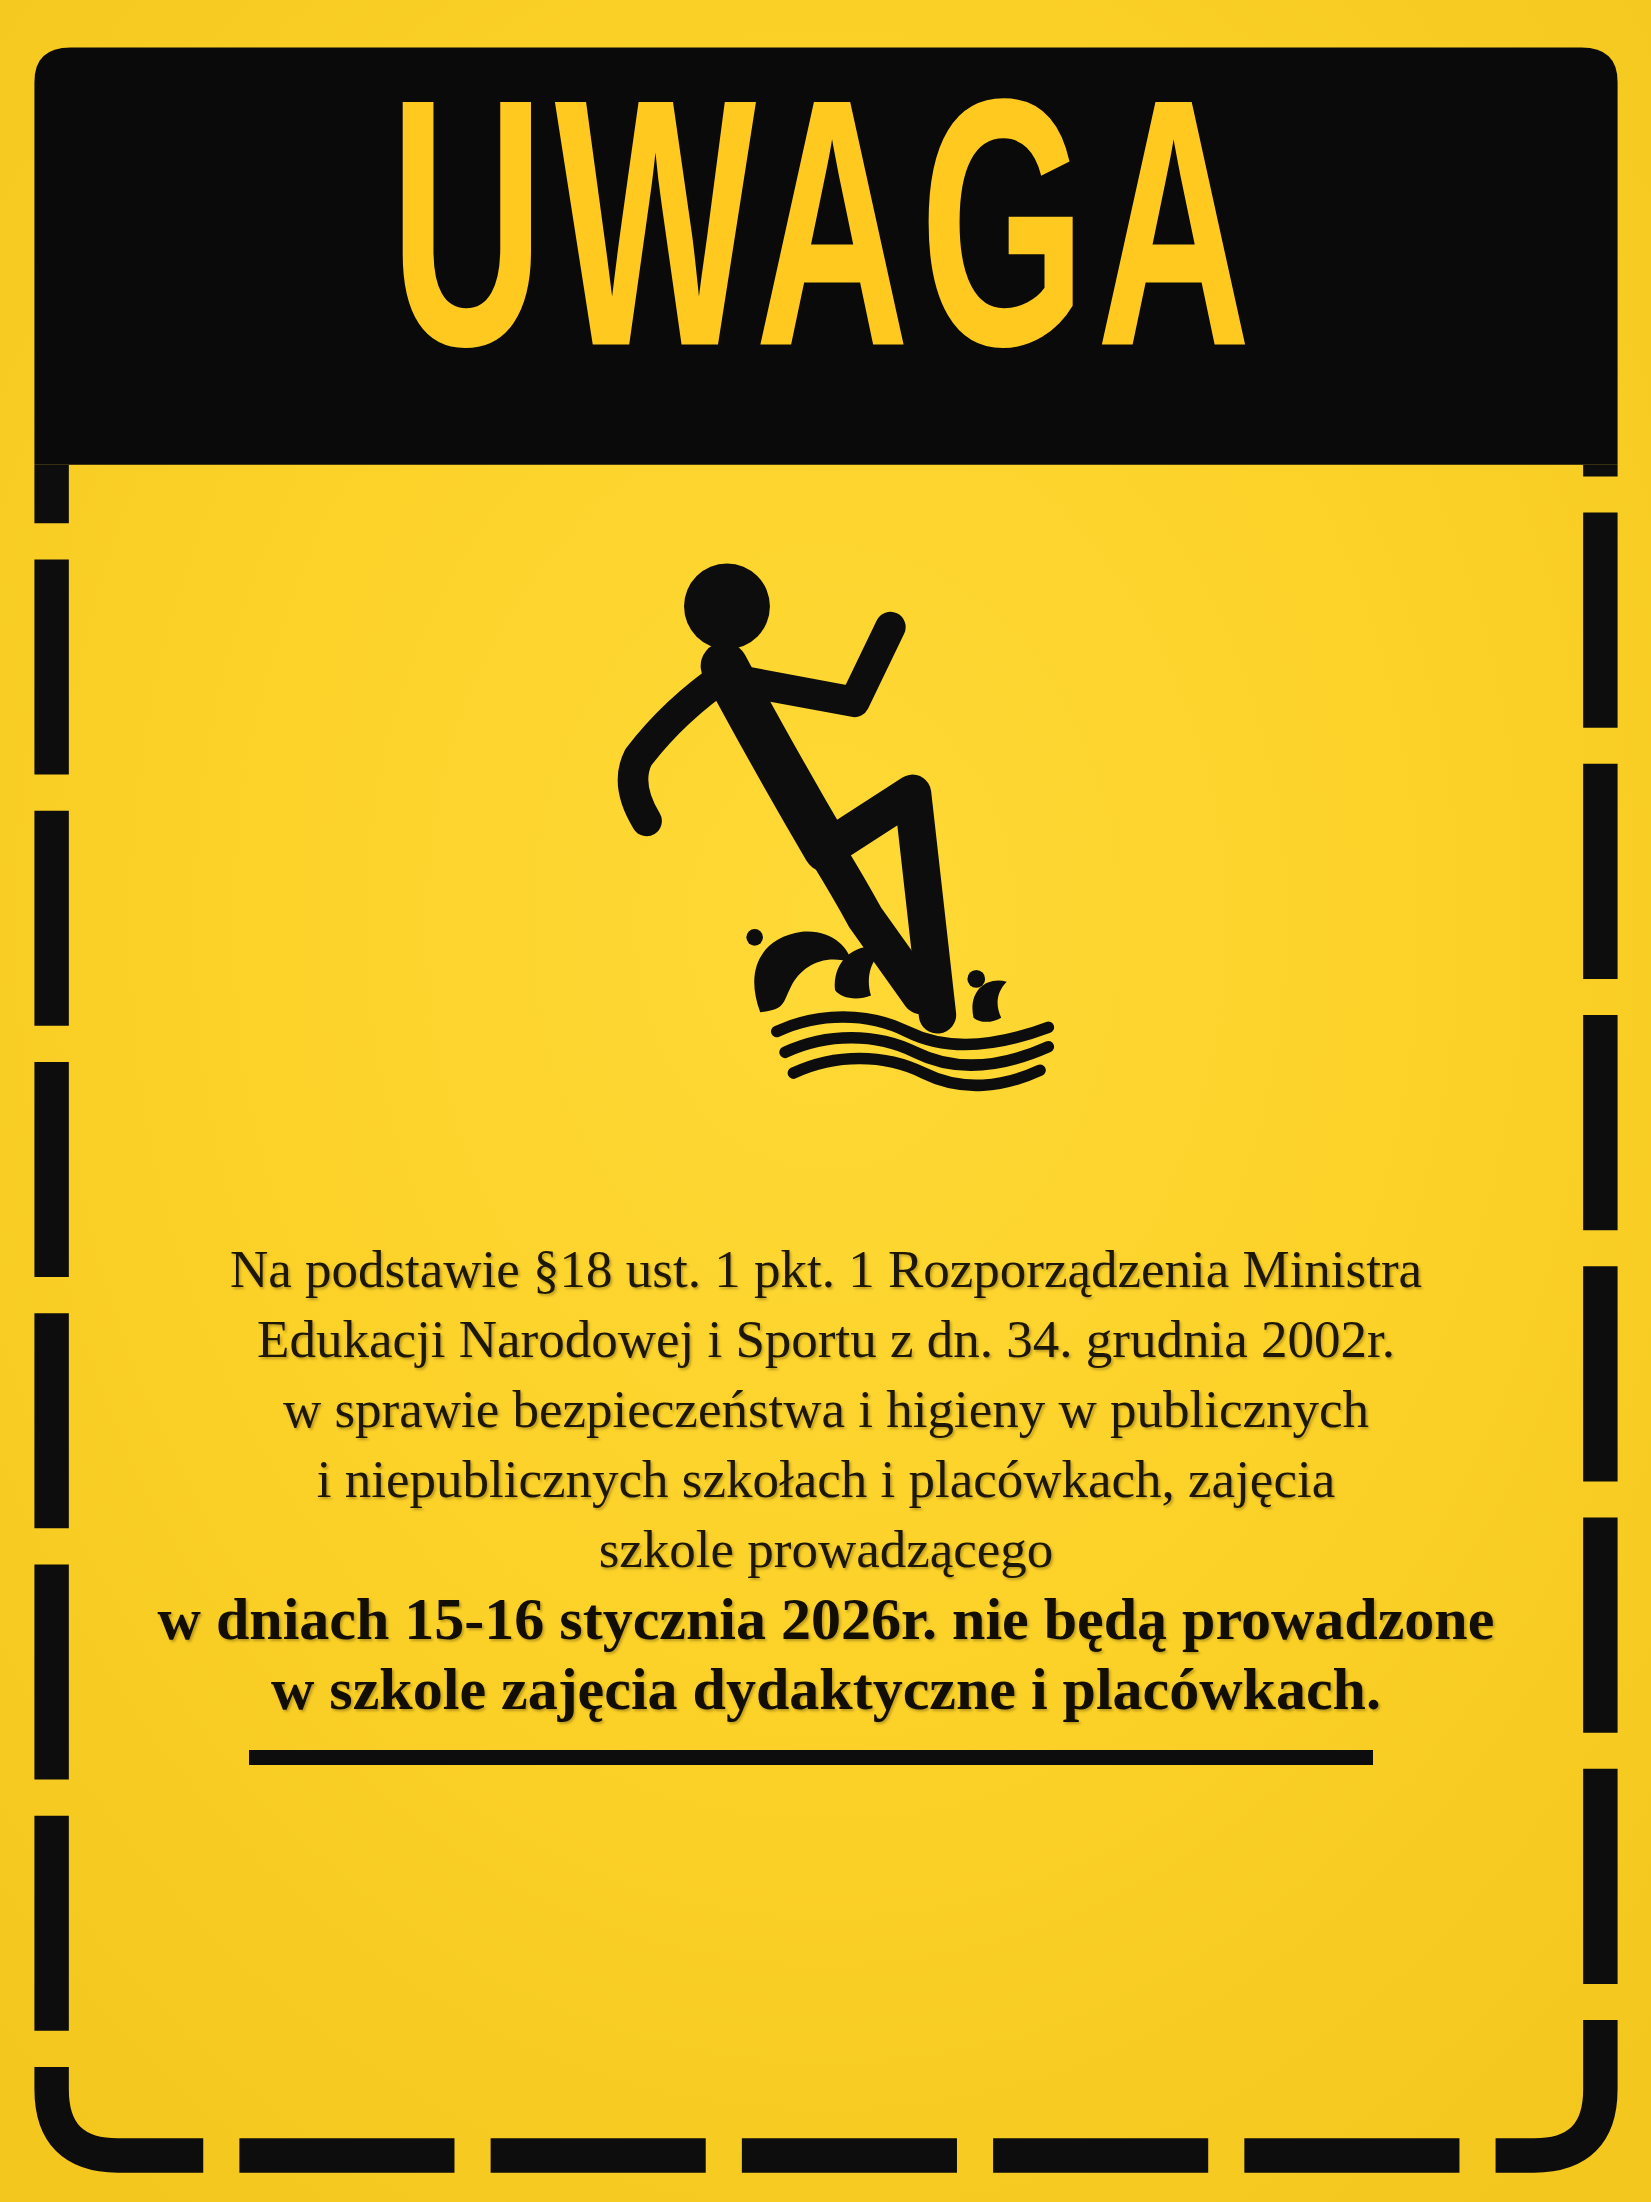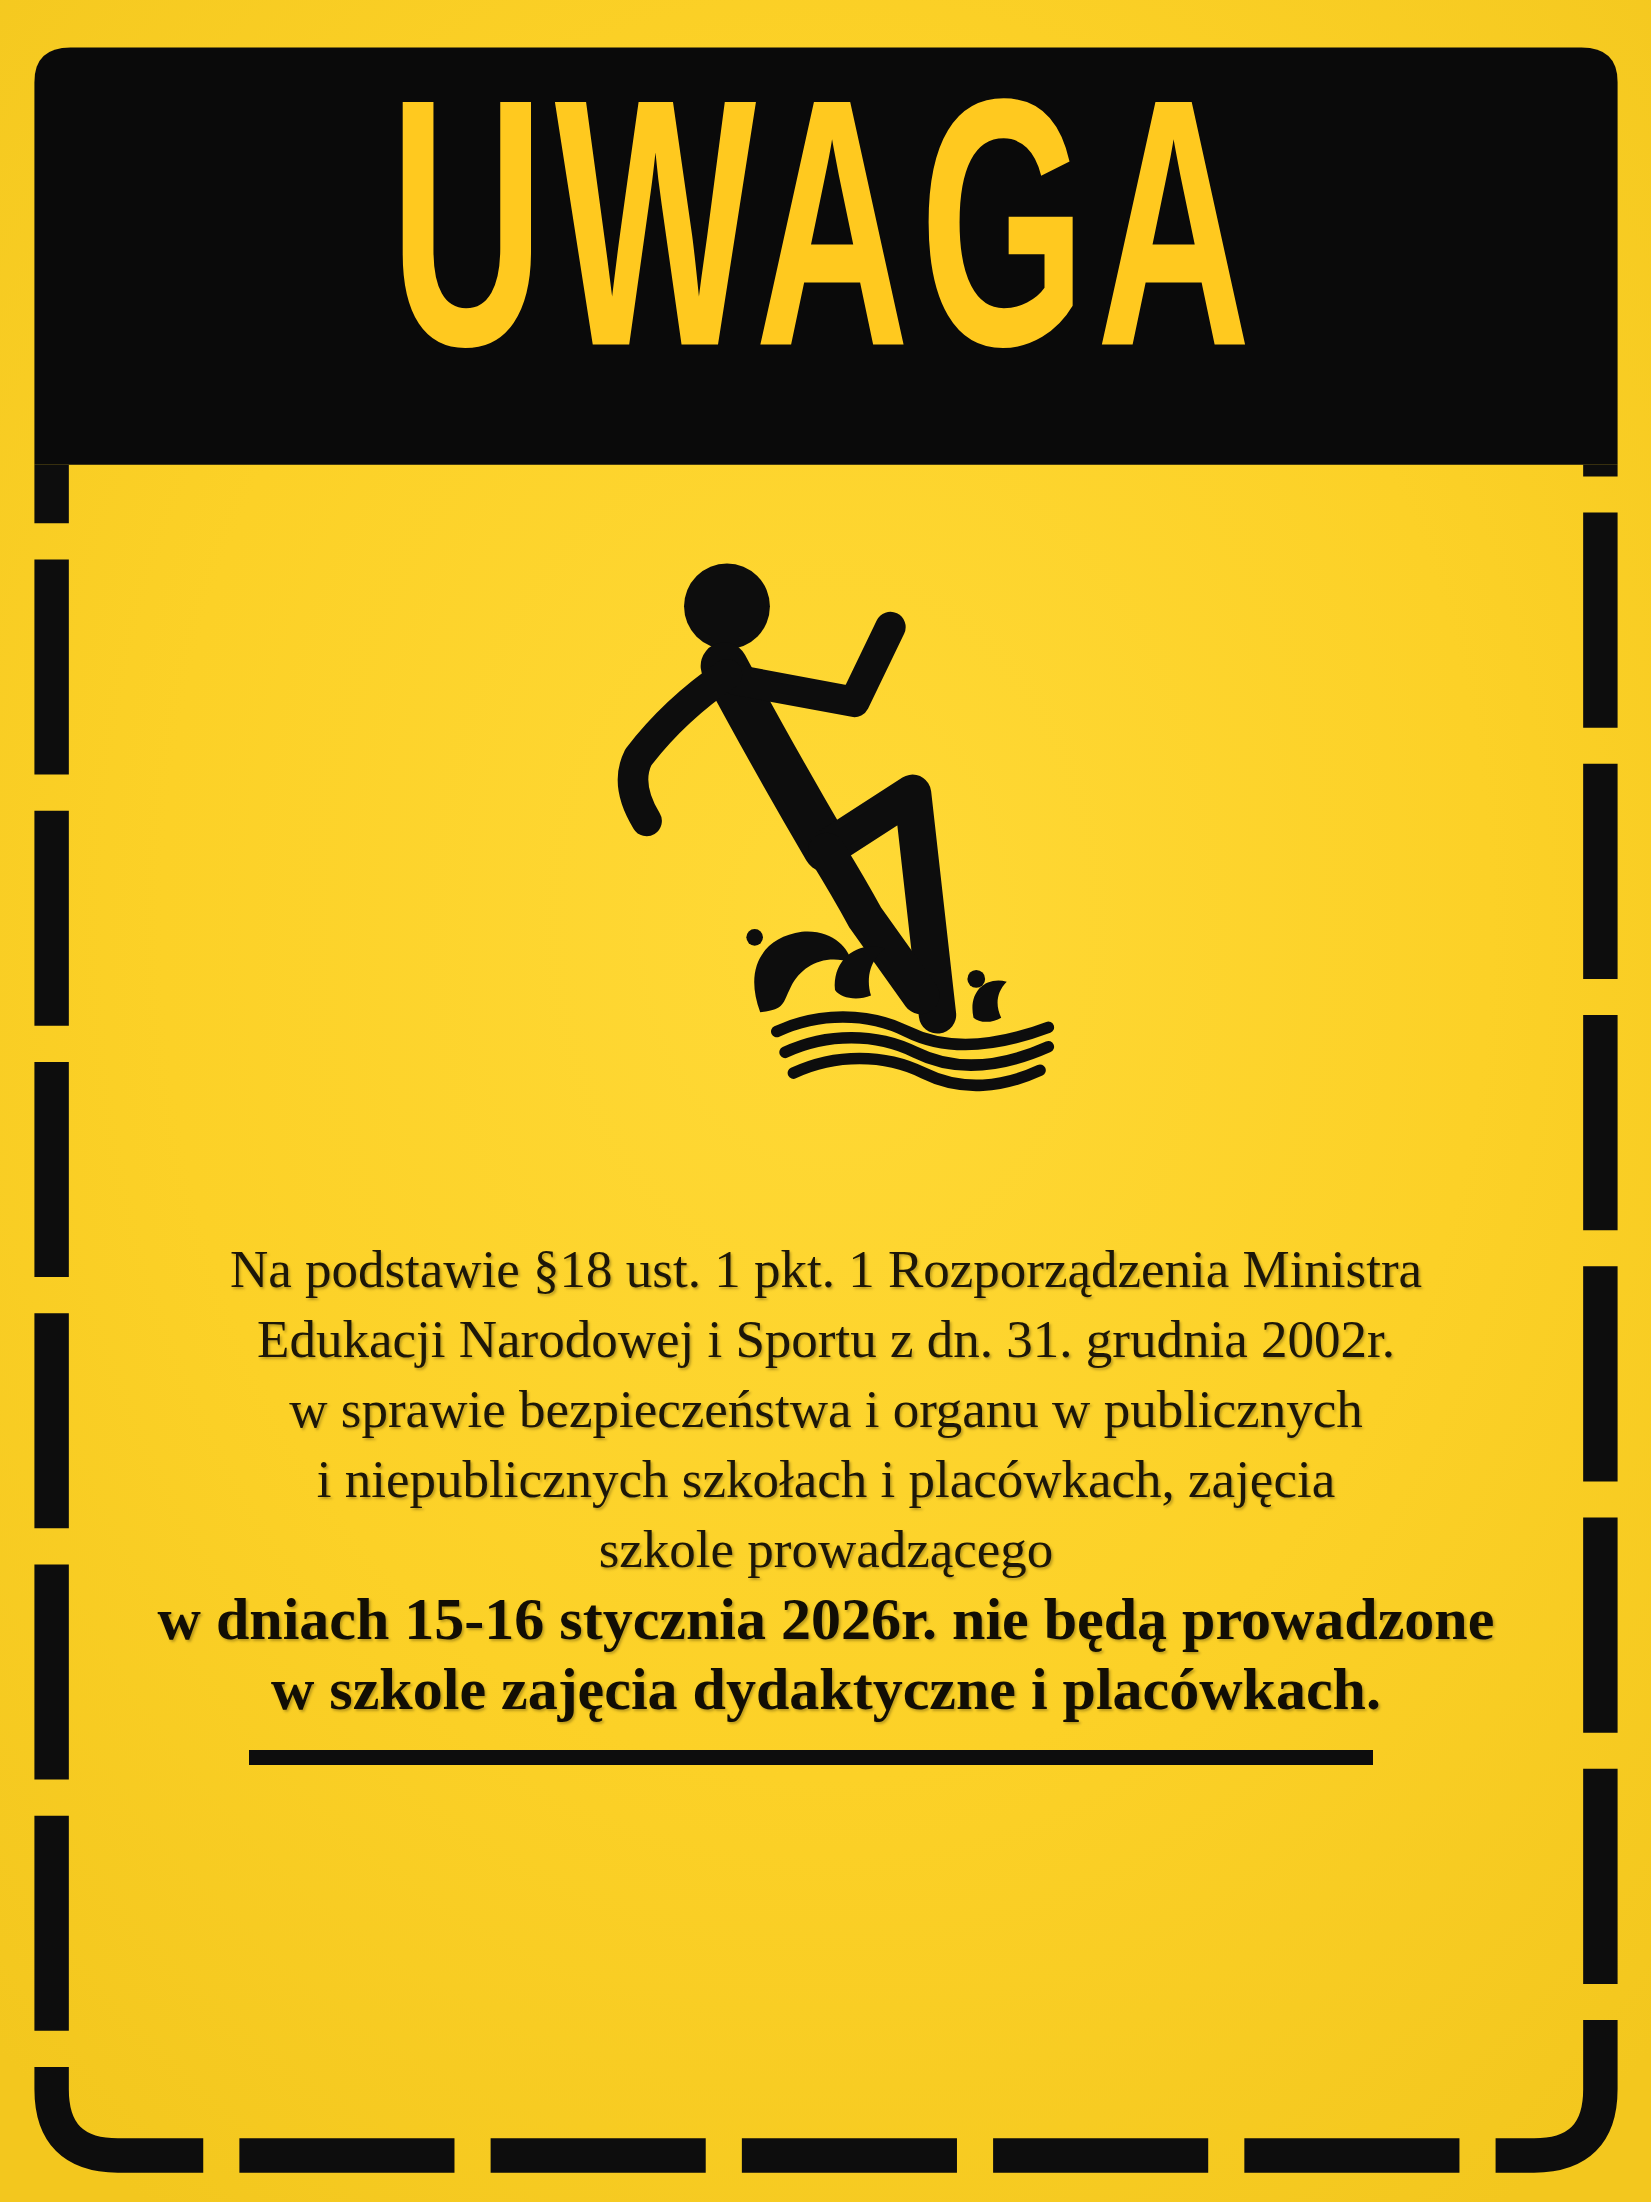--- a/index.html
+++ b/index.html
@@ -101,22 +101,22 @@
         <circle cx="71" cy="142" r="3"></circle>
 
         <circle cx="151" cy="157" r="3.2"></circle>
         <path d="M150 171 C148 162 154 156 162 158 C158 162 158 167 160 171 C157 173 152 173 150 171 Z"></path>
       </g>
     </svg>
   </div>
 
   <div class="notice">
     <div>Na podstawie §18 ust. 1 pkt. 1 Rozporządzenia Ministra</div>
-    <div>Edukacji Narodowej i Sportu z dn. 31. grudnia 2002r.</div>
-    <div>w sprawie bezpieczeństwa i organu w publicznych</div>
+    <div>Edukacji Narodowej i Sportu z dn. 34. grudnia 2002r.</div>
+    <div>w sprawie bezpieczeństwa i higieny w publicznych</div>
     <div>i niepublicznych szkołach i placówkach, zajęcia</div>
     <div>szkole prowadzącego</div>
     <div class="em">w dniach 15-16 stycznia 2026r. nie będą prowadzone</div>
     <div class="em">w szkole zajęcia dydaktyczne i placówkach.</div>
   </div>
 
   <div class="divider"></div>
 
 </div>
 

